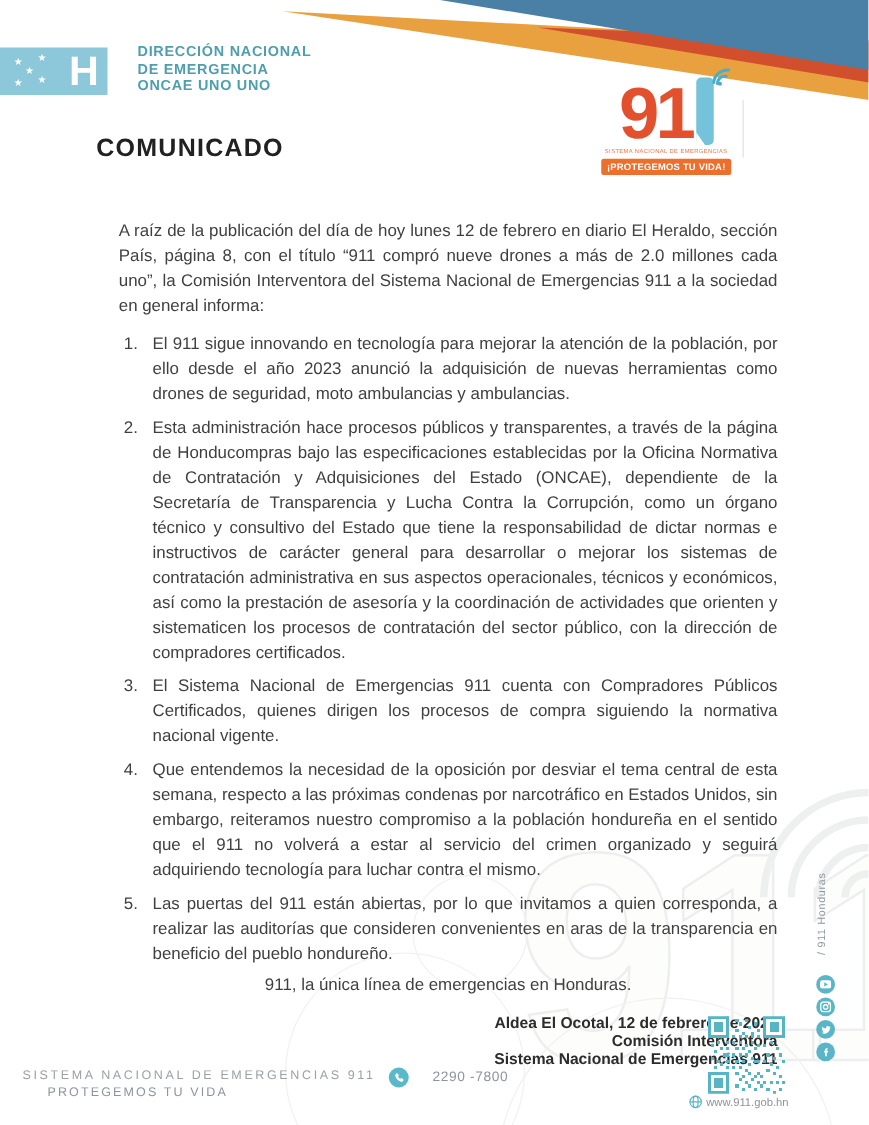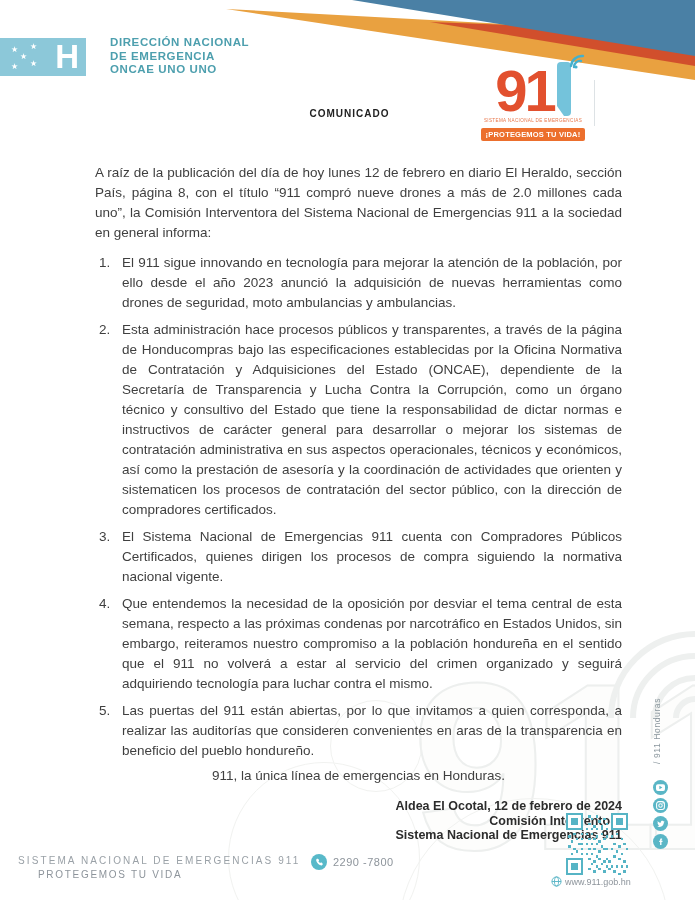--- a/index.html
+++ b/index.html
@@ -39,34 +39,34 @@
 
   .divider-v{position:absolute;left:594px;top:80px;width:1px;height:46px;background:#dde2e5;z-index:2;}
 
   
   .honduras{position:absolute;left:601px;top:56px;width:88px;z-index:2;text-align:center;}
   .hn-name{color:#7cc5d7;font-weight:bold;font-size:15px;letter-spacing:1.5px;margin-top:1px;}
   .hn-sub{color:#a6d6e3;font-size:4.6px;letter-spacing:0.9px;margin-top:2px;white-space:nowrap;}
 
   
   .doc{position:absolute;left:95px;top:108px;width:527px;z-index:2;}
-  .doc-title{margin:0 0 0 -18px;text-align:center;font-size:10px;font-weight:bold;color:#212121;letter-spacing:1px;}
+  .doc-title{margin:0 0 0 -18px;font-size:20px;font-weight:bold;color:#212121;letter-spacing:1px;}
   .intro{margin:44px 0 10px 0;font-size:13.5px;line-height:20px;text-align:justify;color:#3f3f3f;}
   ol.points{margin:0;padding:0;list-style:none;}
   ol.points li{position:relative;padding-left:27px;margin-bottom:7px;font-size:13.5px;
                line-height:20px;color:#3f3f3f;}
   ol.points .num{position:absolute;left:4px;top:0;}
   ol.points .li-text{display:block;text-align:justify;}
   .closing{margin-top:4px;text-align:center;font-size:13.5px;color:#3f3f3f;}
   .signature{margin-top:16px;text-align:right;font-weight:bold;font-size:12.5px;line-height:14.5px;color:#2c2c2c;}
 
   
   .footer-org{position:absolute;left:18px;top:855px;z-index:2;font-size:10px;color:#9aa1a7;letter-spacing:2.1px;white-space:nowrap;}
   .footer-slogan{position:absolute;left:18px;top:869px;z-index:2;font-size:10px;font-weight:normal;color:#8d949b;letter-spacing:1.7px;margin-left:20px;}
-  .phone-group{position:absolute;left:311px;top:854px;z-index:2;display:flex;align-items:center;gap:6px;}
+  .phone-group{position:absolute;left:311px;top:854px;z-index:2;display:flex;align-items:center;gap:19px;}
   .phone-circle{width:16px;height:16px;border-radius:50%;background:#58b9c9;display:flex;align-items:center;justify-content:center;}
   .phone-number{font-size:11px;color:#8d949b;letter-spacing:0.5px;}
 
   
   .handle{position:absolute;left:652px;top:698px;z-index:2;writing-mode:vertical-rl;transform:rotate(180deg);
           font-size:8.5px;color:#8b979e;letter-spacing:0.6px;}
   .social{position:absolute;left:653px;top:780px;z-index:2;display:flex;flex-direction:column;gap:3px;}
   .sicon{width:15px;height:15px;border-radius:50%;background:#5ab6c6;display:flex;align-items:center;justify-content:center;}
   .qr{position:absolute;left:566px;top:813px;z-index:2;}
   .website{position:absolute;left:551px;top:876px;z-index:2;display:flex;align-items:flex-end;gap:3px;

